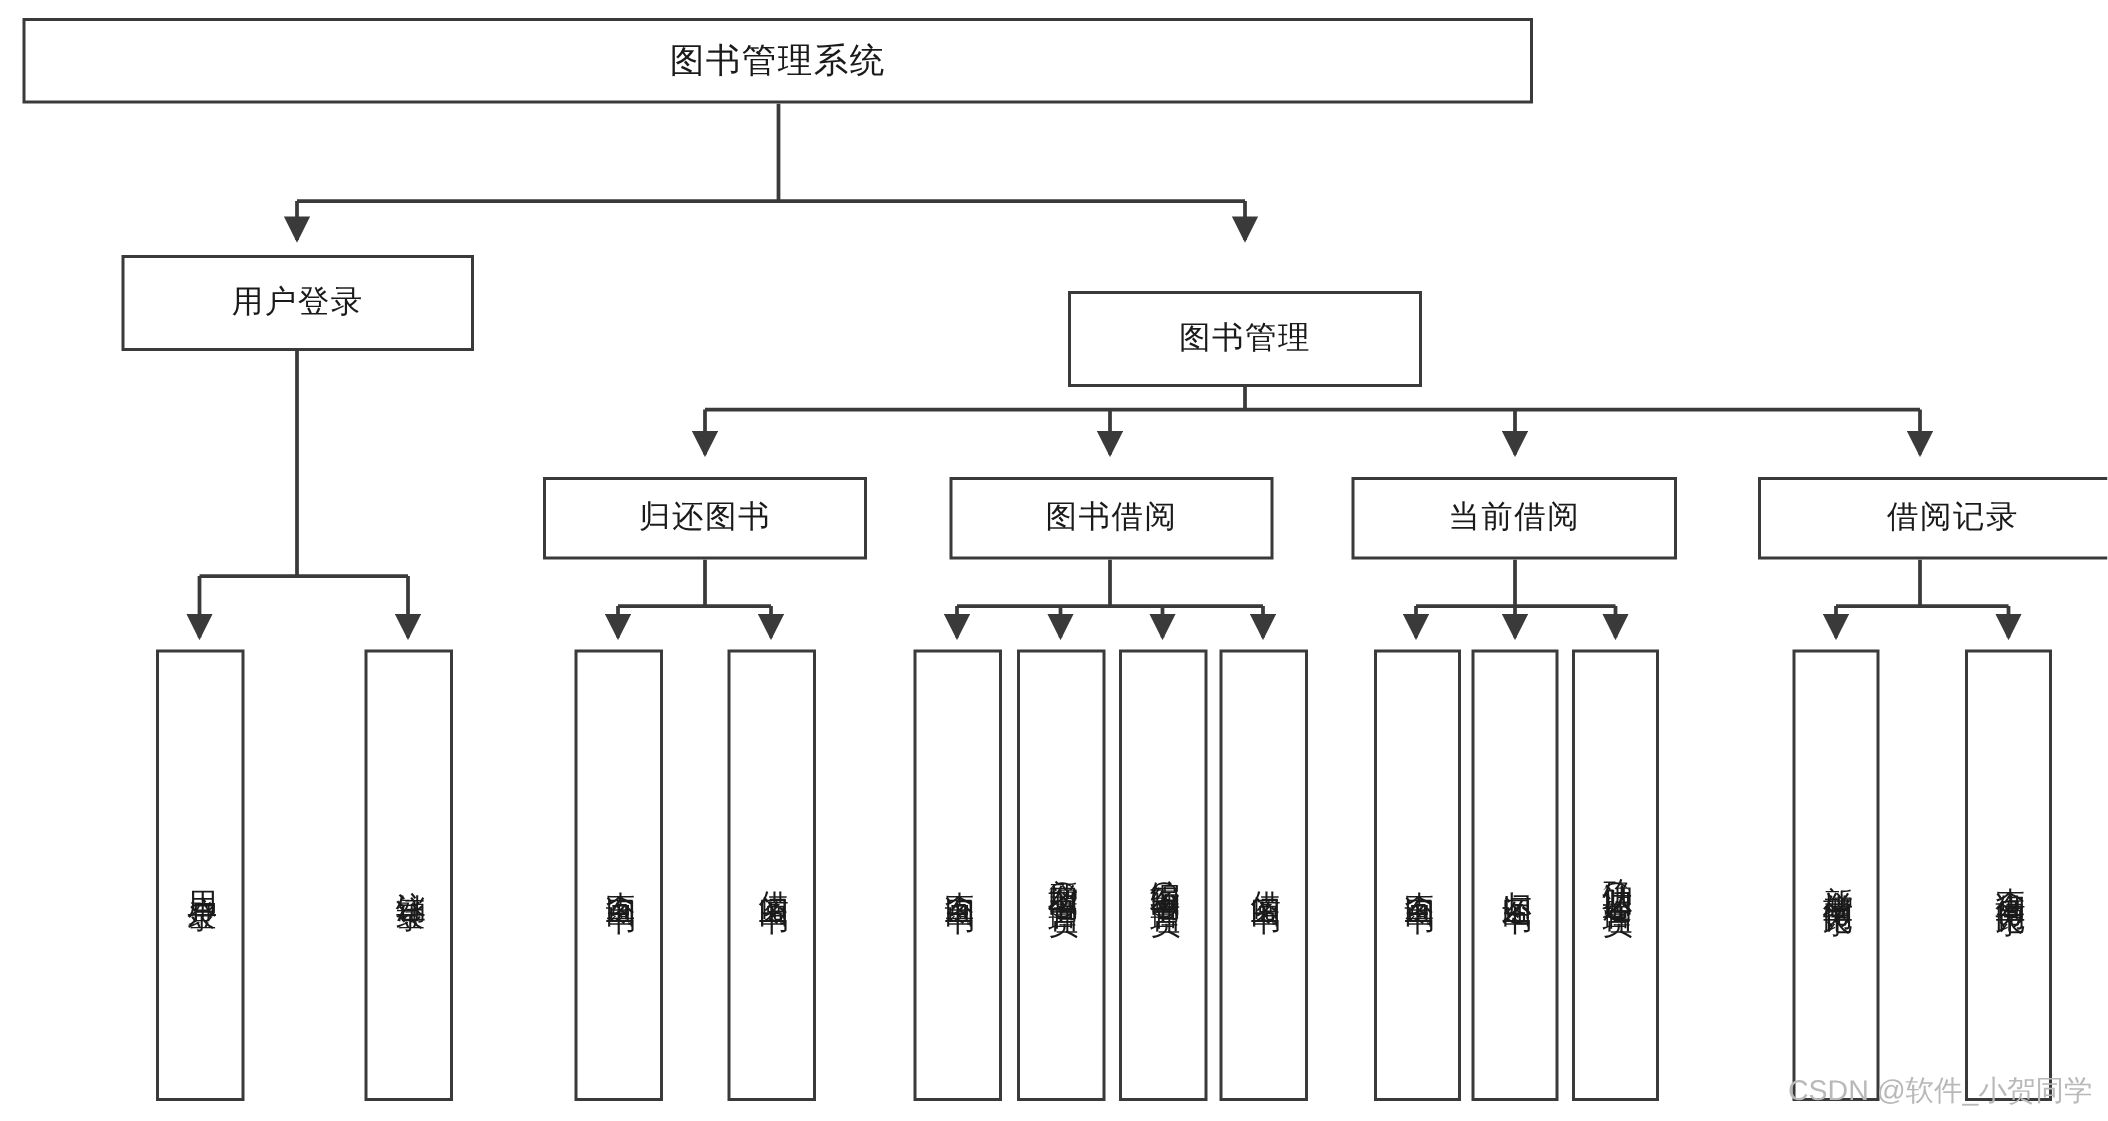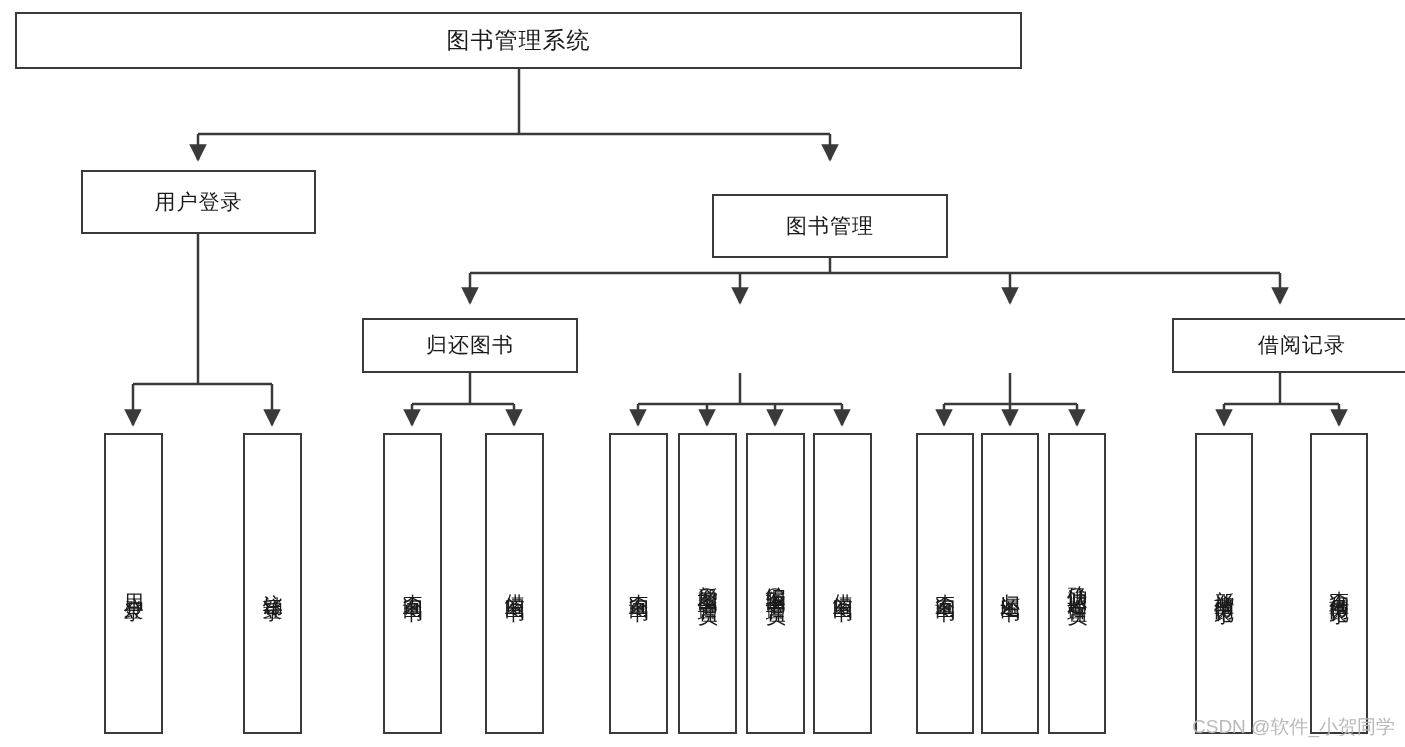--- a/index.html
+++ b/index.html
@@ -136,20 +136,26 @@
   <div class="node h" style="left:81px; top:170px; width:235px; height:64px;">
     <span class="lbl">用户登录</span>
   </div>
   <div class="node h" style="left:712px; top:170px; width:236px; height:64px;margin-top:24px;">
     <span class="lbl">图书管理</span>
   </div>
 
   <div class="node h" style="left:362px; top:318px; width:216px; height:55px;">
     <span class="lbl">归还图书</span>
   </div>
+  <div class="node h" style="left:633px; top:318px; width:216px; height:55px;">
+    <span class="lbl">图书借阅</span>
+  </div>
+  <div class="node h" style="left:901px; top:318px; width:217px; height:55px;">
+    <span class="lbl">当前借阅</span>
+  </div>
   <div class="node h" style="left:1172px; top:318px; width:260px; height:55px;">
     <span class="lbl">借阅记录</span>
   </div>
 
   <div class="node v" style="left:104px; top:433px; width:59px; height:301px;">
     <span class="lbl">用户登录</span>
   </div>
   <div class="node v" style="left:243px; top:433px; width:59px; height:301px;">
     <span class="lbl">注销登录</span>
   </div>

